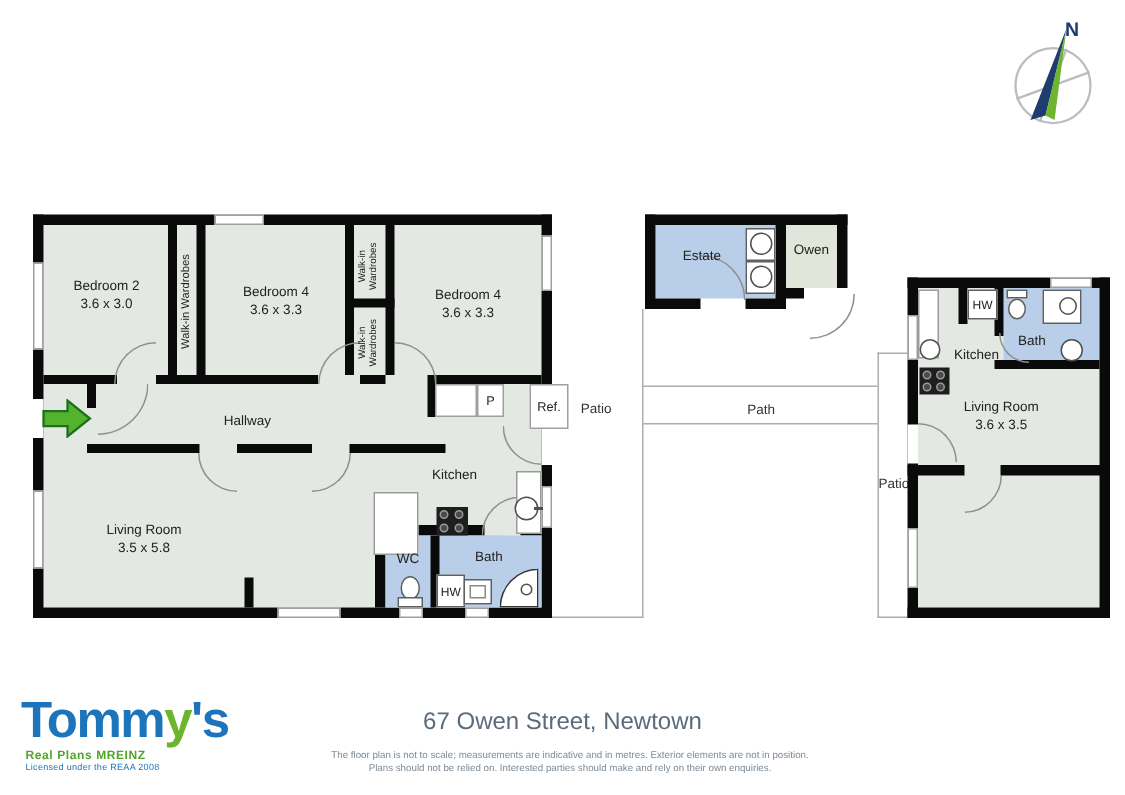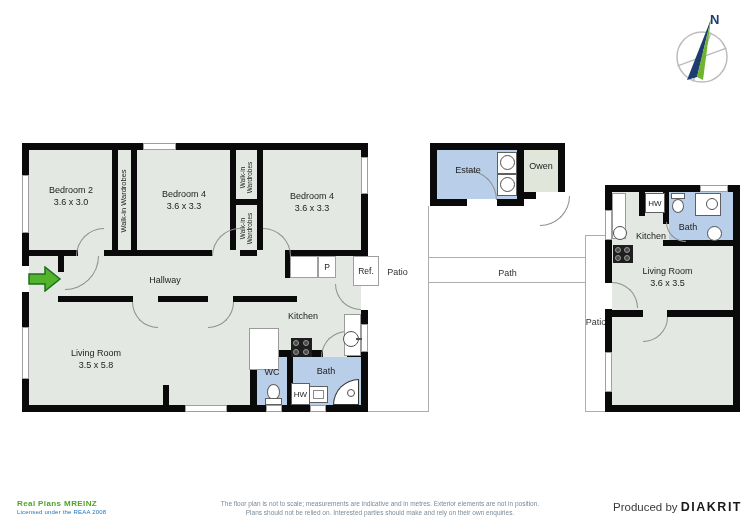--- a/index.html
+++ b/index.html
@@ -259,19 +259,20 @@
     <div class="nm">Bath</div>
   </div>
   <div class="lbl" style="left:630px;top:230px;width:42px">
     <div class="nm">Kitchen</div>
   </div>
   <div class="lbl" style="left:610px;top:265px;width:115px">
     <div class="nm">Living Room</div>
     <div class="nm">3.6 x 3.5</div>
   </div>
 
+  <div class="brand"><span>Tomm</span><span class="g">y</span><span>'s</span></div>
   <div class="brand-sub">Real Plans MREINZ</div>
   <div class="brand-lic">Licensed under the REAA 2008</div>
+  <div class="address">67 Owen Street, Newtown</div>
   <div class="disc" style="top:499px">The floor plan is not to scale; measurements are indicative and in metres. Exterior elements are not in position.</div>
   <div class="disc" style="top:508px">Plans should not be relied on. Interested parties should make and rely on their own enquiries.</div>
-  <div class="produced"><span>Produced by</span> <b>DIAKRIT</b></div>
 
 </div>
 
 </body></html>

